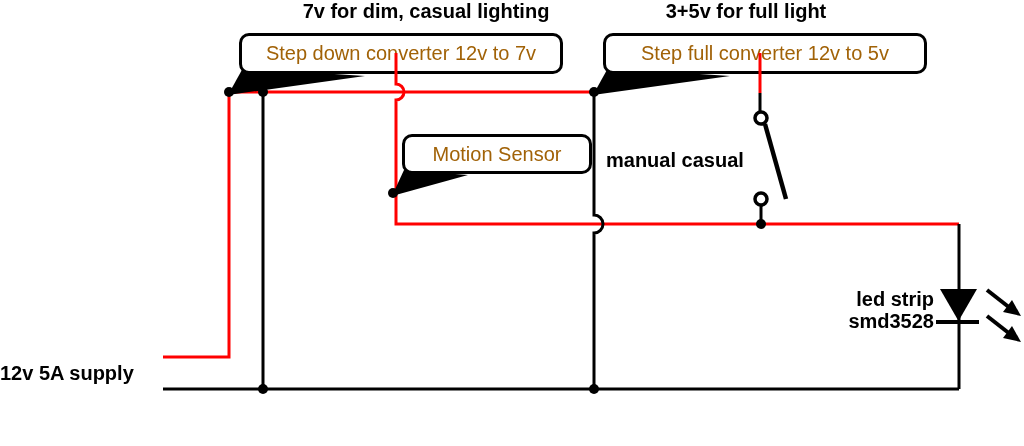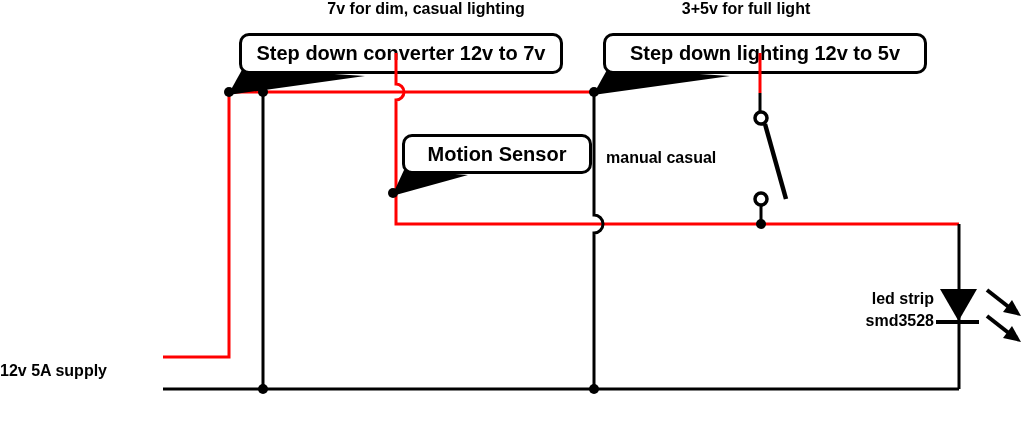--- a/index.html
+++ b/index.html
@@ -16,37 +16,37 @@
     left: 0; top: 0;
     width: 1024px; height: 446px;
     pointer-events: none;
   }
   #base-layer { z-index: 1; }
   #top-layer  { z-index: 3; }
   .txt {
     position: absolute;
     z-index: 2;
     font-weight: bold;
-    font-size: 16px;
+    font-size: 20px;
     color: #000000;
     white-space: nowrap;
   }
   .callout {
     position: absolute;
     z-index: 2;
     box-sizing: border-box;
     background: #ffffff;
     border: 3px solid #000000;
     border-radius: 10px;
     display: flex;
     align-items: center;
     justify-content: center;
-    font-weight: bold;
+    font-weight: normal;
     font-size: 20px;
-    color: #000000;
+    color: #a16207;
     white-space: nowrap;
   }
   .center { text-align: center; }
   #title-dim   { left: 281px; top: 0px;  width: 290px; }
   #title-full  { left: 656px; top: 0px;  width: 180px; }
   #box-conv7   { left: 239px; top: 33px; width: 324px; height: 41px; }
   #box-conv5   { left: 603px; top: 33px; width: 324px; height: 41px; }
   #box-motion  { left: 402px; top: 134px; width: 190px; height: 40px; }
   #lbl-switch  { left: 606px; top: 149px; }
   #lbl-led     { left: 820px; top: 288px; width: 114px; text-align: right; line-height: 22px; }
@@ -112,21 +112,21 @@
   </svg>
 
   <div id="title-dim" class="txt center">7v for dim, casual lighting</div>
   <div id="title-full" class="txt center">3+5v for full light</div>
 
   <div id="box-conv7" class="callout">
     <span>Step down converter 12v to 7v</span>
   </div>
 
   <div id="box-conv5" class="callout">
-    <span>Step down lighting 12v to 5v</span>
+    <span>Step full converter 12v to 5v</span>
   </div>
 
   <div id="box-motion" class="callout">
     <span>Motion Sensor</span>
   </div>
 
   <div id="lbl-switch" class="txt">manual casual</div>
 
   <div id="lbl-led" class="txt">
     <div>led strip</div>

